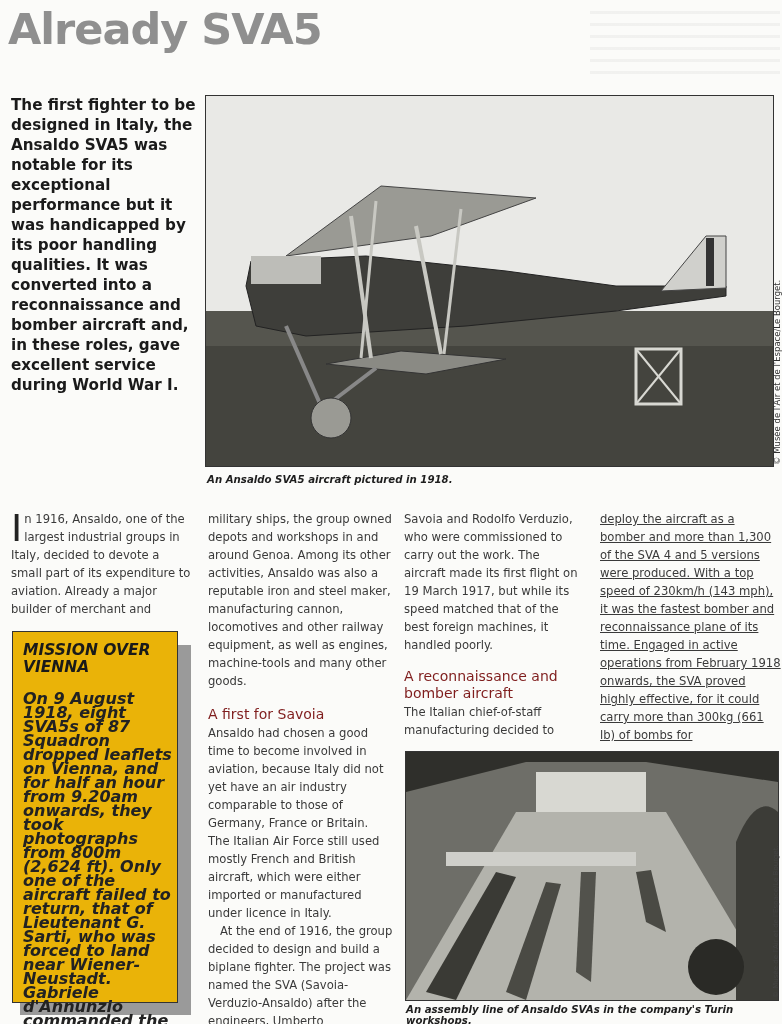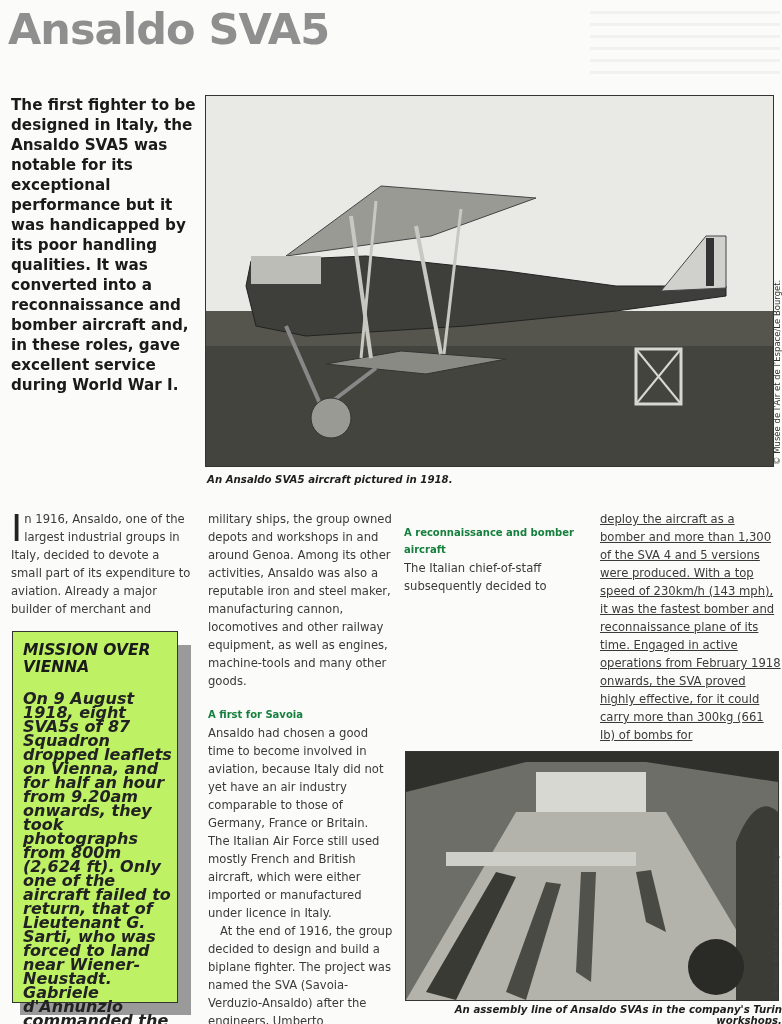--- a/index.html
+++ b/index.html
@@ -29,46 +29,45 @@
     background: linear-gradient(180deg, #ececea 0%, #e6e6e3 55%, #8d8d86 62%, #4d4d47 80%, #3c3c36 100%);
   }
   .credit1 {
     position: absolute; left: 772px; top: 465px; width: 10px;
     transform-origin: left top; transform: rotate(-90deg);
     font-size: 8.5px; white-space: nowrap; color: #333; line-height: 10px;
   }
   .cap {
     position: absolute; font-style: italic; font-weight: bold; font-size: 10.2px; color: #1e1e1e;
     font-family: "DejaVu Sans", sans-serif;
-    text-align: right;
   }
   .cap1 { left: 207px; top: 474px; }
   .cap2 { left: 406px; top: 1004px; }
   .col {
     position: absolute; font-size: 11.6px; line-height: 18px; color: #3a3a3a;
     font-family: "DejaVu Sans", sans-serif;
   }
   .col p { margin: 0; }
   .col1 { left: 11px; top: 510px; width: 182px; }
   .col2 { left: 208px; top: 510px; width: 185px; }
   .col3 { left: 404px; top: 510px; width: 180px; }
   .col4 { left: 600px; top: 510px; width: 182px; text-decoration: underline; }
   .dropcap {
     float: left; font-size: 38px; line-height: 34px; margin: 1px 2px 0 0; color: #222;
   }
   .subhead {
-    font-weight: bold; font-size: 10px; line-height: 17px; color: #15803d; margin: 0 0 1px 0;
+    font-weight: normal; font-size: 14px; line-height: 17px; color: #7f1d1d; margin: 0 0 1px 0;
   }
   .indent { text-indent: 12px; }
   .sidebar-shadow {
     position: absolute; left: 20px; top: 645px; width: 171px; height: 370px; background: #9a9a9a;
   }
   .sidebar {
     position: absolute; left: 12px; top: 631px; width: 166px; height: 372px;
-    background: #bef264; border: 1px solid #333; padding: 0 0 0 10px; box-sizing: border-box;
+    background: #eab308; border: 1px solid #333; padding: 0 0 0 10px; box-sizing: border-box;
   }
   .sidebar-title {
     font-weight: bold; font-style: italic; font-size: 15.5px; line-height: 17px; color: #1a1a1a;
     margin-top: 10px;
   }
   .sidebar-body {
     font-weight: bold; font-style: italic; font-size: 16px; line-height: 14px; color: #222;
     margin-top: 16px; width: 156px;
   }
   .photo2 {
@@ -78,21 +77,21 @@
   }
   .credit2 {
     position: absolute; left: 772px; top: 998px;
     transform-origin: left top; transform: rotate(-90deg);
     font-size: 7px; white-space: nowrap; color: #444; line-height: 9px;
   }
 </style>
 </head>
 <body>
 
-<div class="title">Ansaldo SVA5</div>
+<div class="title">Already SVA5</div>
 <div class="ghost"></div>
 
 <div class="intro">The first fighter to be designed in Italy, the Ansaldo SVA5 was notable for its exceptional performance but it was handicapped by its poor handling qualities. It was converted into a reconnaissance and bomber aircraft and, in these roles, gave excellent service during World War I.</div>
 
 <div class="photo1">
   <svg width="567" height="370" viewBox="0 0 567 370">
     <rect x="0" y="0" width="567" height="215" fill="#e9e9e6"></rect>
     <rect x="0" y="215" width="567" height="155" fill="#55554e"></rect>
     <rect x="0" y="250" width="567" height="120" fill="#44443e"></rect>
 
@@ -129,23 +128,24 @@
 
 <div class="col col2">
   <p>military ships, the group owned depots and workshops in and around Genoa. Among its other activities, Ansaldo was also a reputable iron and steel maker, manufacturing cannon, locomotives and other railway equipment, as well as engines, machine-tools and many other goods.</p>
   <div style="height:16px"></div>
   <div class="subhead">A first for Savoia</div>
   <p>Ansaldo had chosen a good time to become involved in aviation, because Italy did not yet have an air industry comparable to those of Germany, France or Britain. The Italian Air Force still used mostly French and British aircraft, which were either imported or manufactured under licence in Italy.</p>
   <p class="indent">At the end of 1916, the group decided to design and build a biplane fighter. The project was named the SVA (Savoia-Verduzio-Ansaldo) after the engineers, Umberto</p>
 </div>
 
 <div class="col col3">
+  <p>Savoia and Rodolfo Verduzio, who were commissioned to carry out the work. The aircraft made its first flight on 19 March 1917, but while its speed matched that of the best foreign machines, it handled poorly.</p>
   <div style="height:14px"></div>
   <div class="subhead">A reconnaissance and bomber aircraft</div>
-  <p>The Italian chief-of-staff subsequently decided to</p>
+  <p>The Italian chief-of-staff manufacturing decided to</p>
 </div>
 
 <div class="col col4">
   <p>deploy the aircraft as a bomber and more than 1,300 of the SVA 4 and 5 versions were produced. With a top speed of 230km/h (143 mph), it was the fastest bomber and reconnaissance plane of its time. Engaged in active operations from February 1918 onwards, the SVA proved highly effective, for it could carry more than 300kg (661 lb) of bombs for</p>
 </div>
 
 <div class="sidebar-shadow"></div>
 <div class="sidebar">
   <div class="sidebar-title">MISSION OVER VIENNA</div>
   <div class="sidebar-body">On 9 August 1918, eight SVA5s of 87 Squadron dropped leaflets on Vienna, and for half an hour from 9.20am onwards, they took photographs from 800m (2,624 ft). Only one of the aircraft failed to return, that of Lieutenant G. Sarti, who was forced to land near Wiener-Neustadt. Gabriele d'Annunzio commanded the mission on board a two-seater SVA5 biplane with Captain Natale Palli at the controls.</div>

